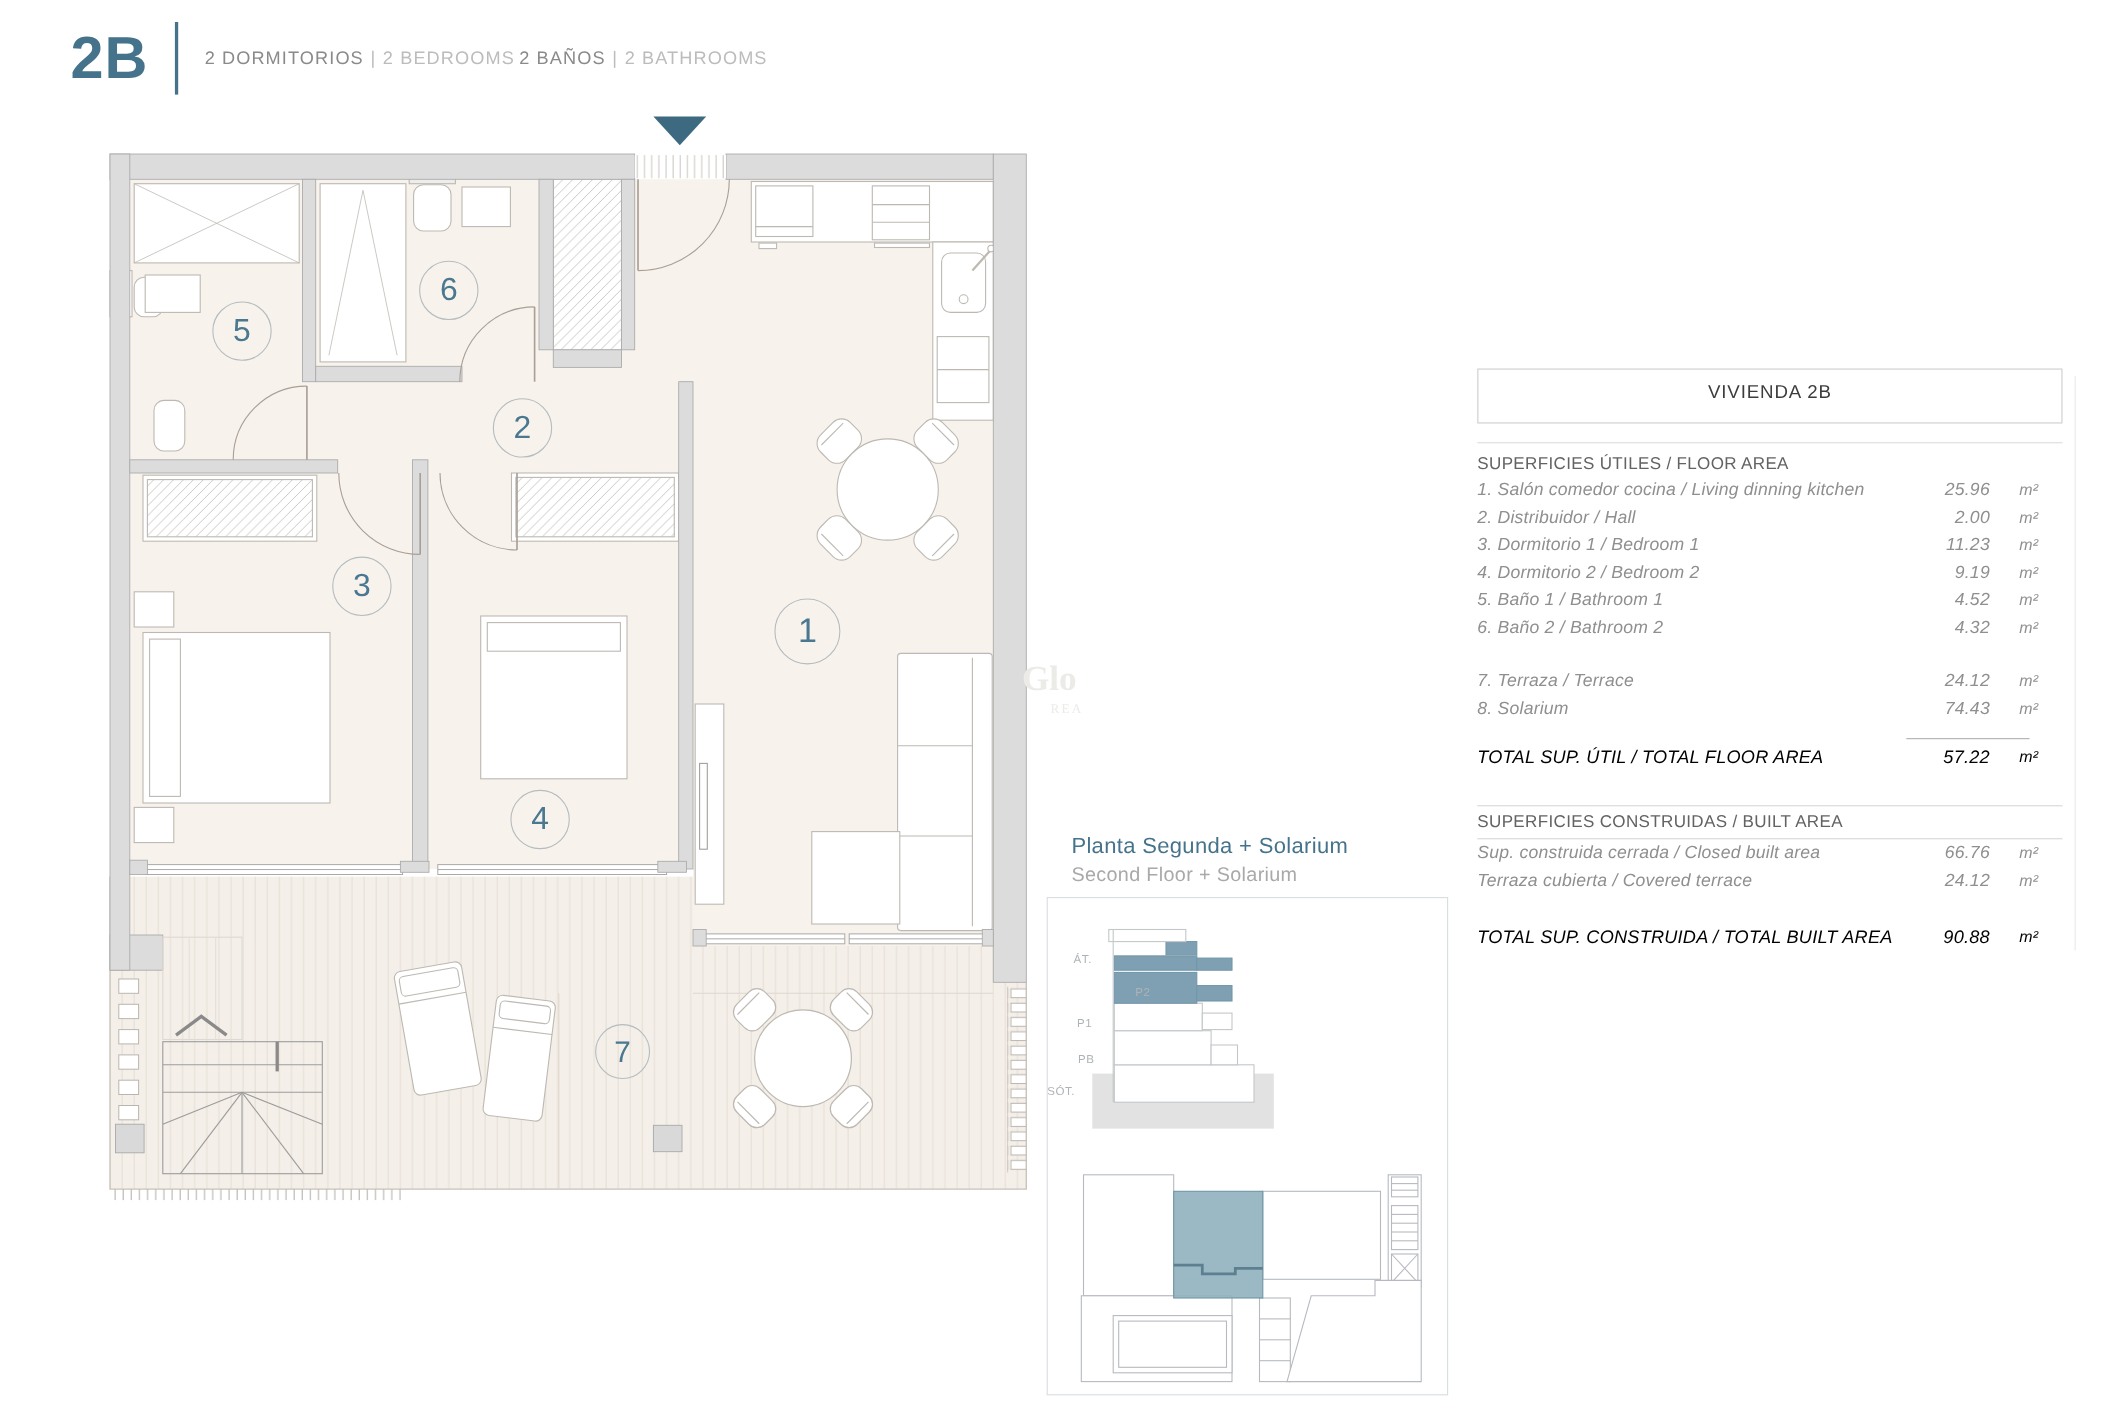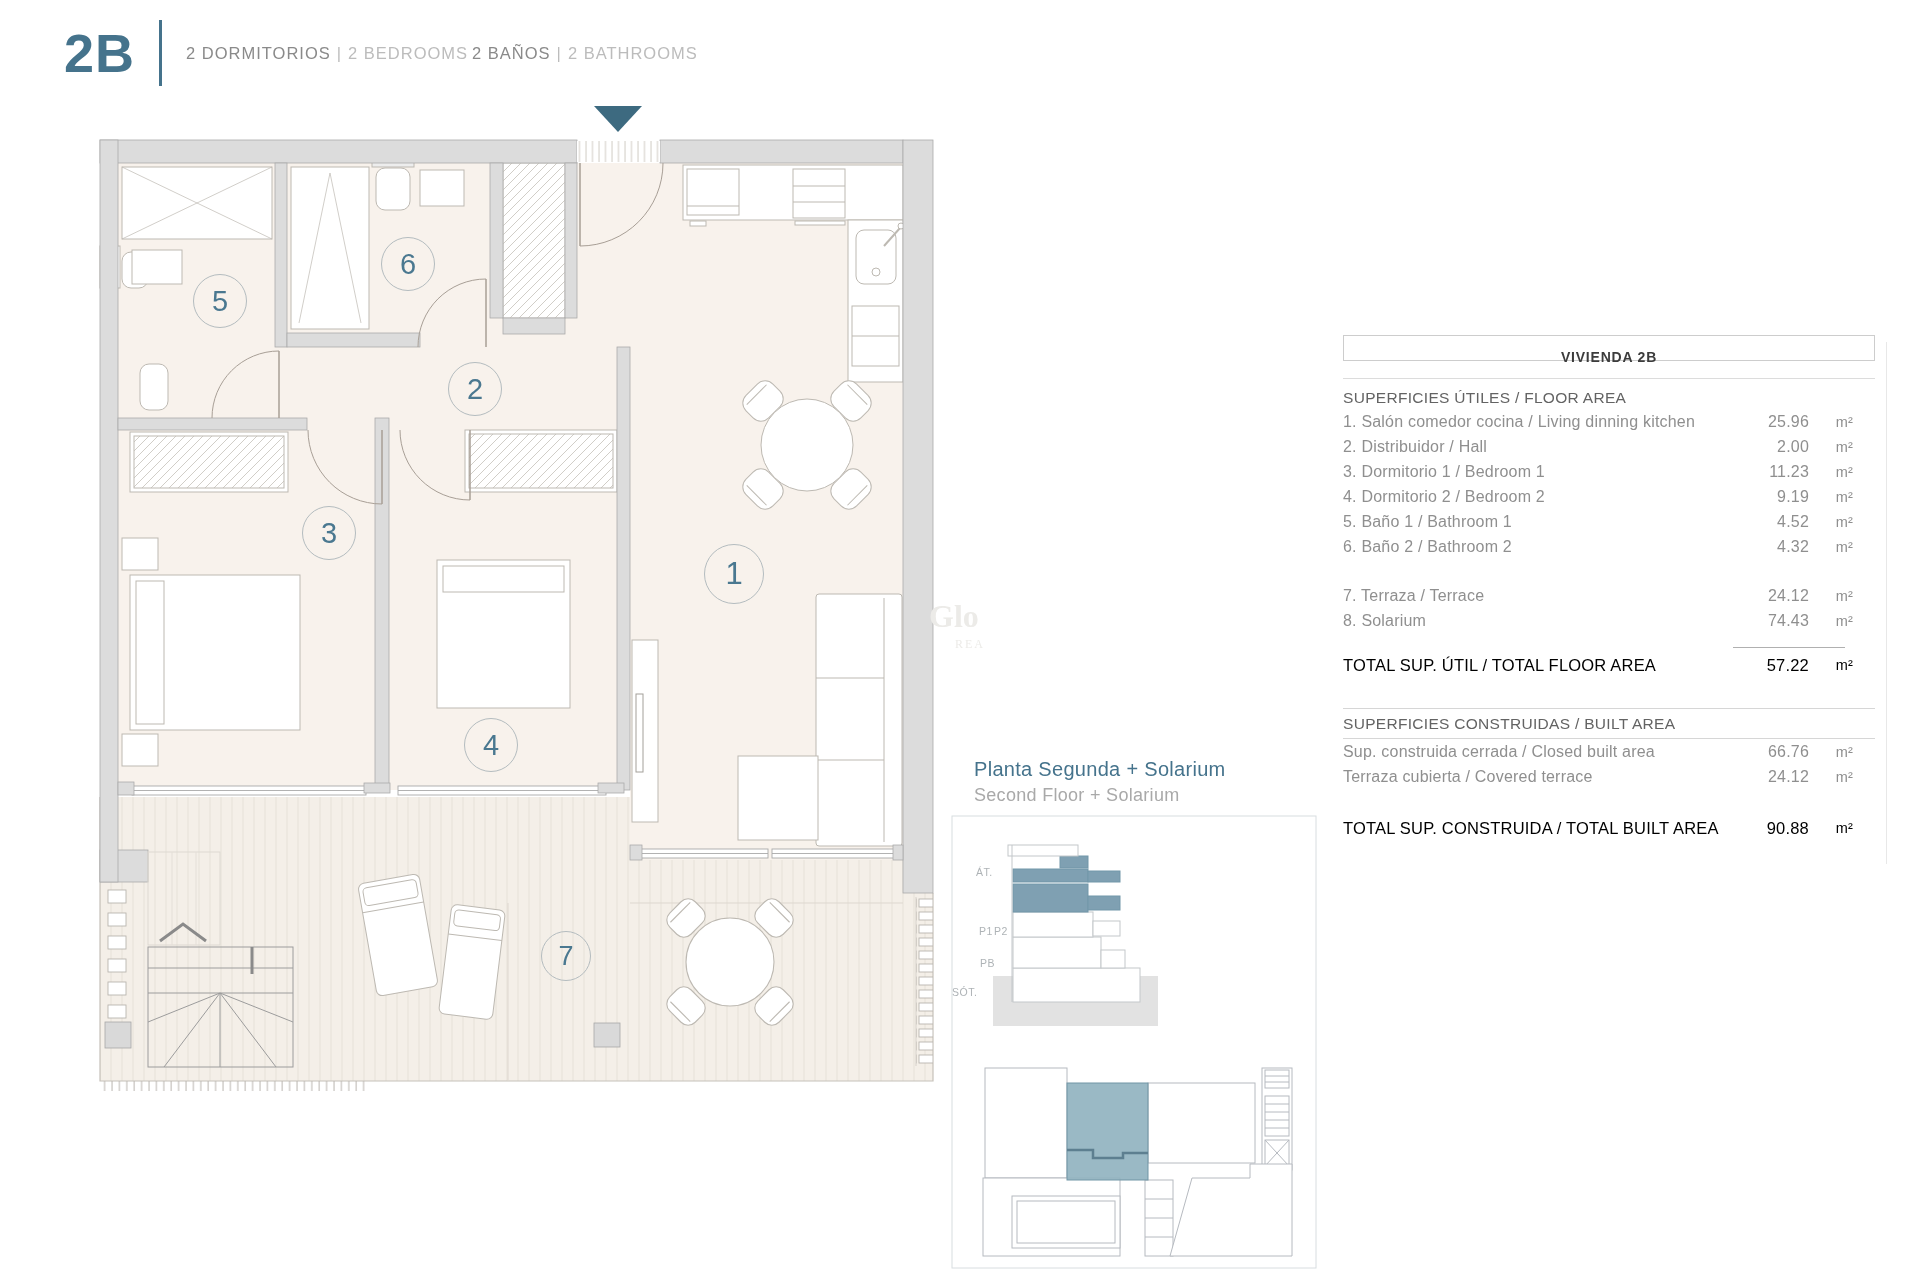--- a/index.html
+++ b/index.html
@@ -23,28 +23,28 @@
   .planta{position:absolute;left:957px;top:758px;z-index:5;margin-left:17px;}
   .planta-es{font-size:20px;color:#45738c;letter-spacing:.3px;}
   .planta-en{font-size:18px;color:#a9a9a9;letter-spacing:.3px;margin-top:4px;}
   .lvl{position:absolute;font-size:10.5px;color:#aeb3b6;letter-spacing:.5px;z-index:5;}
   
   .wm{position:absolute;left:893px;top:598px;z-index:3;color:#ecebe8;font-family:"Liberation Serif",serif;margin-left:36px;}
   .wm-1{font-size:32px;font-weight:bold;}
   .wm-2{font-size:12px;letter-spacing:2px;margin-left:26px;margin-top:2px;}
   
   .panel{position:absolute;left:1343px;top:335px;width:532px;z-index:5;}
-  .title-box{height:26px;line-height:42px;border:1px solid #cdcdcd;text-align:center;
-             font-size:14px;font-weight:bold;letter-spacing:.8px;color:#3c3c3c;box-sizing:border-box;}
+  .title-box{height:50px;line-height:42px;border:1px solid #cdcdcd;text-align:center;
+             font-size:17px;font-weight:normal;letter-spacing:.8px;color:#3c3c3c;box-sizing:border-box;}
   .rule{height:1px;background:#dcdcdc;}
   .r1{margin-top:17px;}
   .sec-h{font-size:15.5px;color:#636363;letter-spacing:.3px;height:24px;display:flex;align-items:flex-end;
          padding-bottom:2px;margin-top:4px;}
   .trow{display:flex;height:25px;align-items:center;font-size:16px;color:#8f8f8f;
-        letter-spacing:.2px;padding-right:22px;}
+        letter-spacing:.2px;padding-right:22px;font-style:italic;}
   .trow .lbl{flex:1;}
   .trow .val{width:64px;text-align:right;}
   .trow .unit{width:44px;text-align:right;font-size:14.5px;}
   .sp24{height:24px;} .sp14{height:14px;} .sp30{height:30px;} .sp26{height:26px;}
   .short-rule{height:1px;background:#b0b0b0;width:112px;margin-left:auto;margin-right:30px;margin-bottom:4px;}
   .total{color:#000000;font-size:16.5px;font-weight:normal;height:26px;}
   .built-h{border-top:1px solid #d6d6d6;border-bottom:1px solid #d6d6d6;padding:6px 0 5px 0;
            font-size:15.5px;color:#636363;letter-spacing:.3px;}
   .panel-edge{position:absolute;left:1886px;top:342px;width:1px;height:522px;background:#e8e8e8;z-index:2;}
 </style>
@@ -356,21 +356,21 @@
   <div class="wm">
     <div class="wm-1">Glo</div>
     <div class="wm-2">REA</div>
   </div>
 
   <div class="planta">
     <div class="planta-es">Planta Segunda + Solarium</div>
     <div class="planta-en">Second Floor + Solarium</div>
   </div>
   <div class="lvl" style="left:976px;top:866px;">ÁT.</div>
-  <div class="lvl" style="left:994px;top:896px;margin-top:29px;">P2</div>
+  <div class="lvl" style="left:1032px;top:896px;">P2</div>
   <div class="lvl" style="left:979px;top:925px;">P1</div>
   <div class="lvl" style="left:980px;top:957px;">PB</div>
   <div class="lvl" style="left:952px;top:986px;">SÓT.</div>
 
   <div class="panel-edge"></div>
   <div class="panel">
     <div class="title-box">VIVIENDA 2B</div>
     <div class="rule r1"></div>
     <div class="sec-h">SUPERFICIES ÚTILES / FLOOR AREA</div>
 

